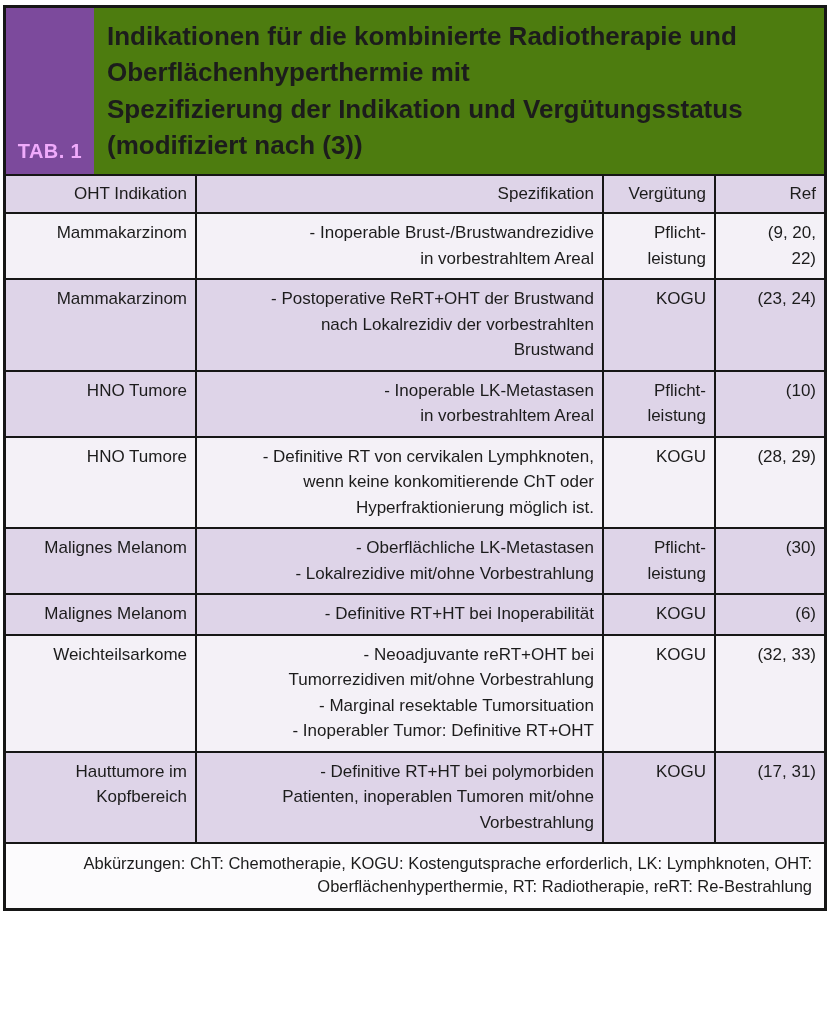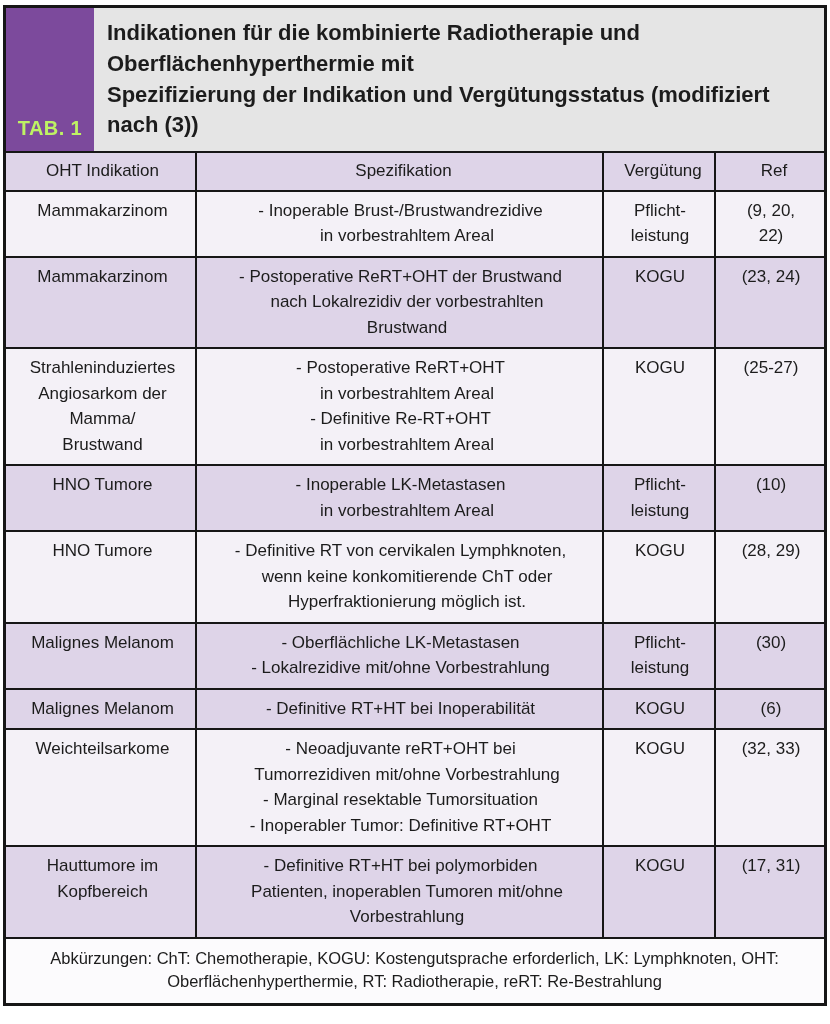--- a/index.html
+++ b/index.html
@@ -25,51 +25,51 @@
   
   .titlebar {
     display: flex;
     align-items: stretch;
     border-bottom: 2px solid #161616;
   }
   .tab-label {
     width: 88px;
     flex: 0 0 88px;
     background: #7c4a9c;
-    color: #bef264;
+    color: #f0abfc;
     font-weight: bold;
     font-size: 20px;
     display: flex;
     align-items: flex-end;
     justify-content: center;
     padding-bottom: 11px;
     letter-spacing: 0.4px;
   }
   .title-text {
     flex: 1;
-    background: #e5e5e5;
+    background: #4d7c0f;
     font-weight: bold;
-    font-size: 22px;
+    font-size: 26px;
     line-height: 1.4;
     padding: 10px 14px 10px 13px;
     white-space: pre-line;
   }
   
   table.main {
     width: 100%;
     border-collapse: collapse;
     table-layout: fixed;
   }
   th, td {
     border: 2px solid #161616;
     vertical-align: top;
     font-size: 17px;
     line-height: 1.5;
     font-weight: normal;
-    text-align: center;
+    text-align: right;
     padding: 6px 8px 7px 10px;
   }
   th { padding-top: 5px; padding-bottom: 6px; }
   
   tr > *:first-child { border-left: none; }
   tr > *:last-child  { border-right: none; }
   thead th { border-top: none; padding-left: 16px; }
   tr.foot-row td { border-bottom: none; }
 
   td.col-ind, th.col-ind { padding-left: 12px; white-space: pre-line; }
@@ -135,34 +135,20 @@
           <tr class="shade-purple">
             <td class="col-ind">Mammakarzinom</td>
             <td class="col-spec">
               <div class="spec-item">- Postoperative ReRT+OHT der Brustwand
 nach Lokalrezidiv der vorbestrahlten
 Brustwand</div>
             </td>
             <td class="col-verg">KOGU</td>
             <td class="col-ref">(23, 24)</td>
           </tr>
-          <tr class="shade-light">
-            <td class="col-ind">Strahleninduziertes
-Angiosarkom der
-Mamma/
-Brustwand</td>
-            <td class="col-spec">
-              <div class="spec-item">- Postoperative ReRT+OHT
-in vorbestrahltem Areal</div>
-              <div class="spec-item">- Definitive Re-RT+OHT
-in vorbestrahltem Areal</div>
-            </td>
-            <td class="col-verg">KOGU</td>
-            <td class="col-ref">(25-27)</td>
-          </tr>
           <tr class="shade-purple">
             <td class="col-ind">HNO Tumore</td>
             <td class="col-spec">
               <div class="spec-item">- Inoperable LK-Metastasen
 in vorbestrahltem Areal</div>
             </td>
             <td class="col-verg">Pflicht-
 leistung</td>
             <td class="col-ref">(10)</td>
           </tr>

